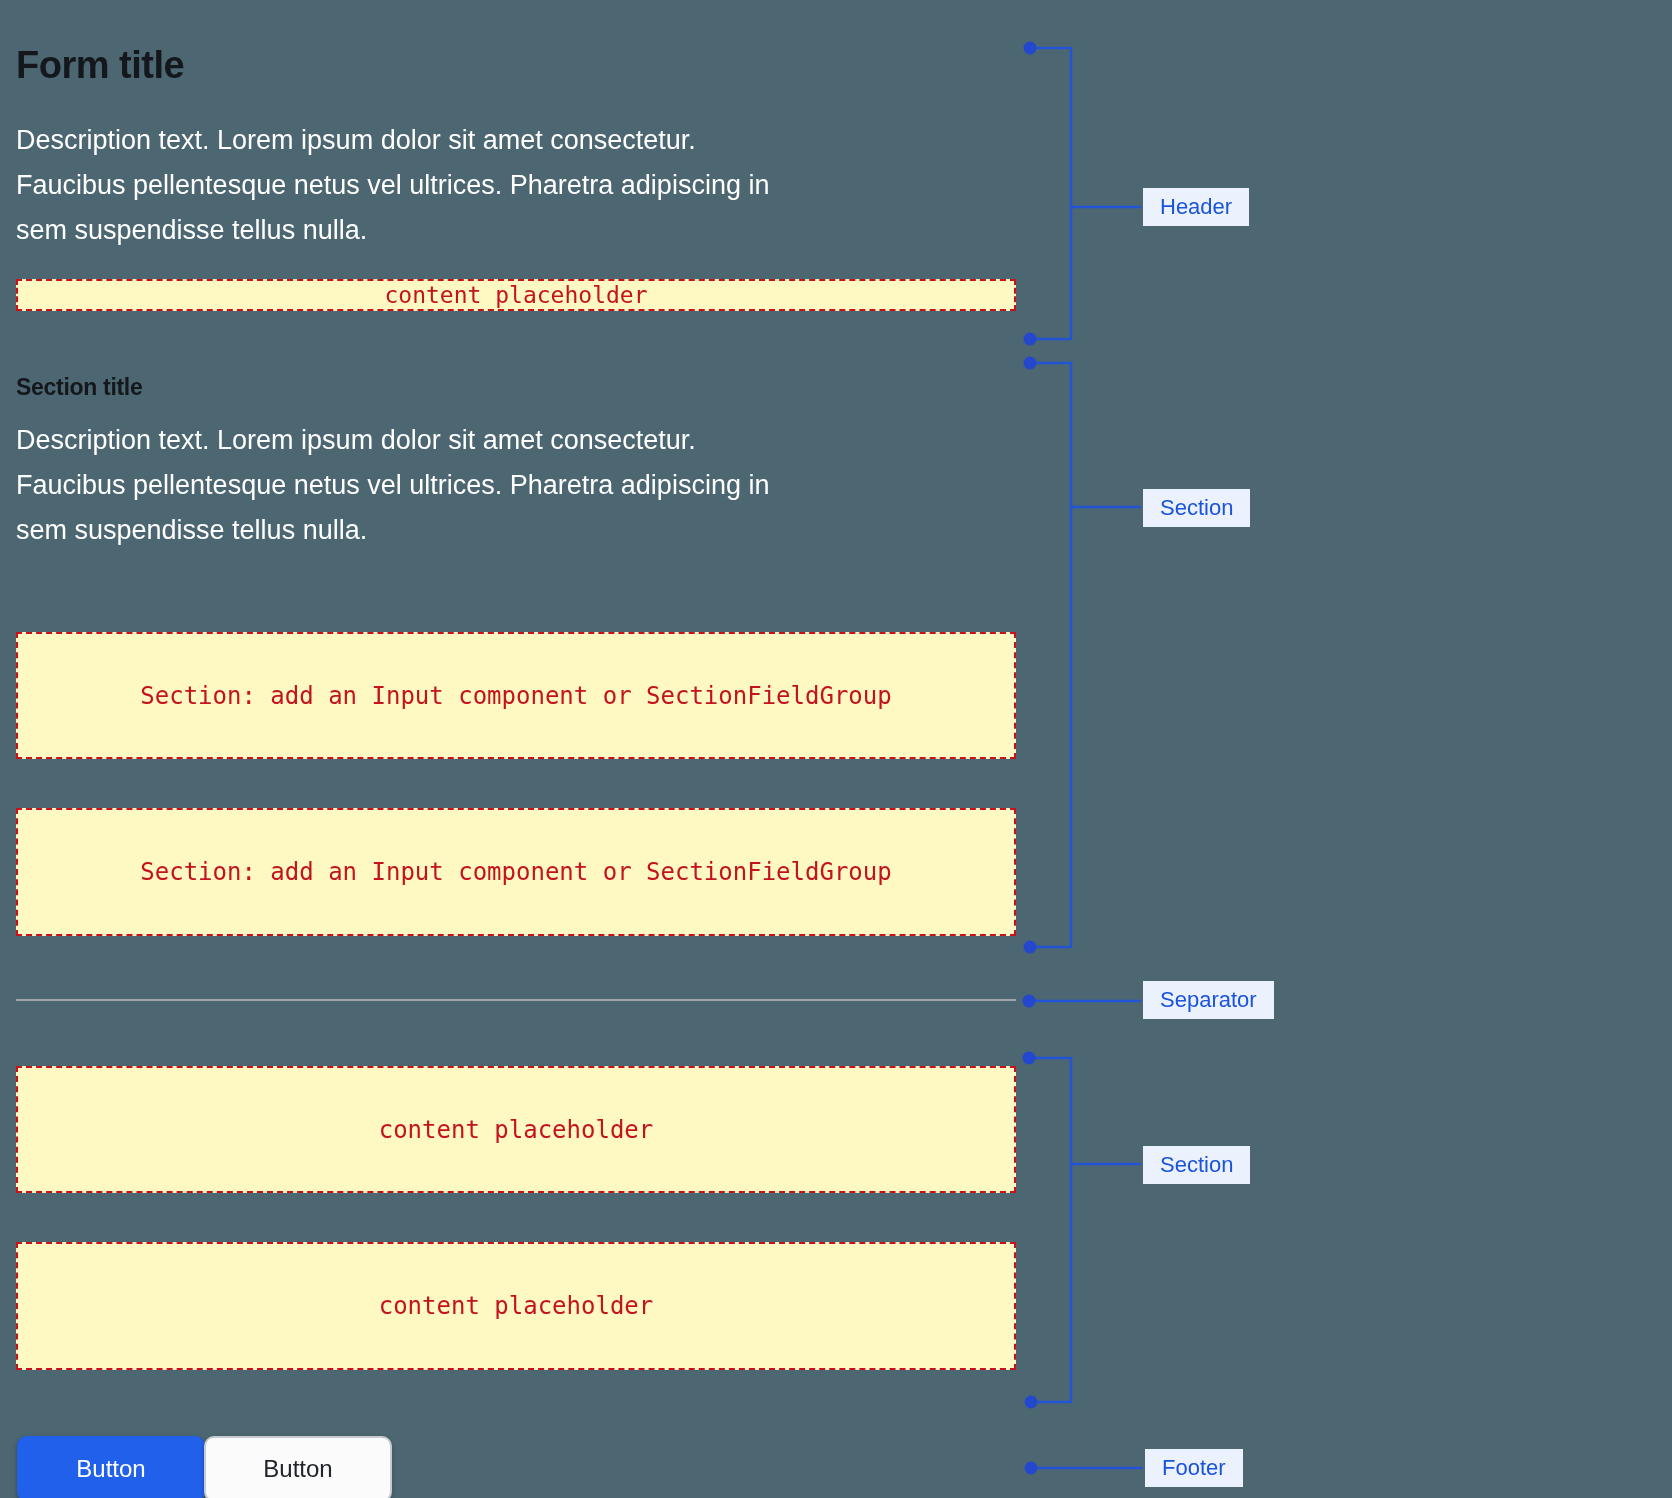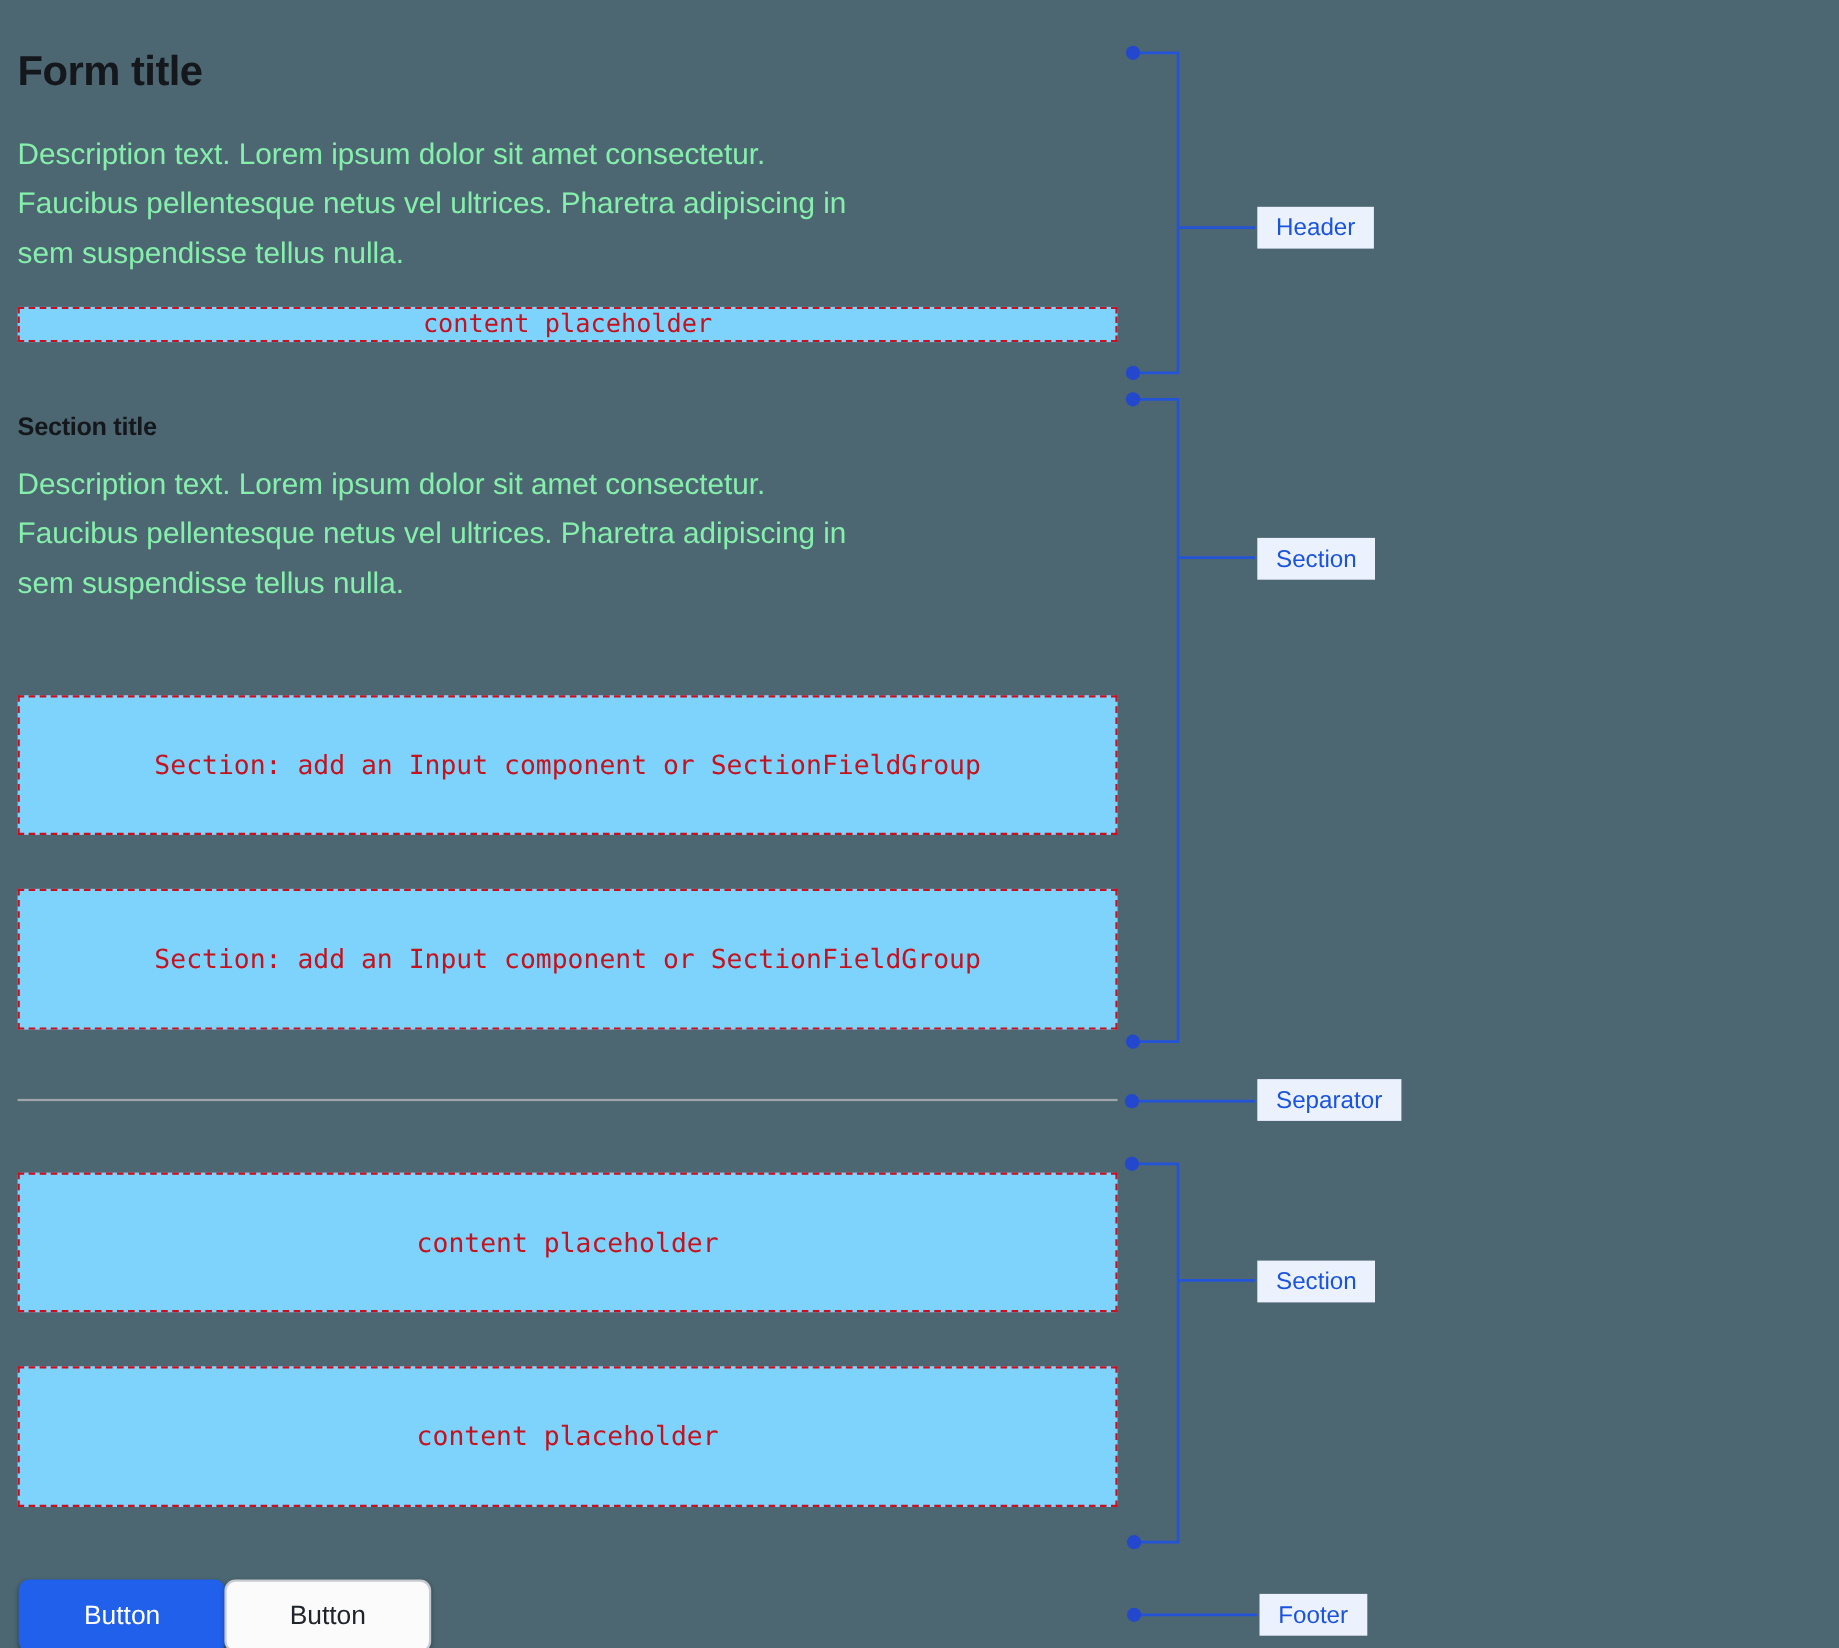--- a/index.html
+++ b/index.html
@@ -21,28 +21,28 @@
     font-size:38px;font-weight:700;color:#14171C;
     letter-spacing:-0.5px;
   }
   .section-title{
     position:absolute;left:16px;top:350px;
     font-size:23px;font-weight:700;color:#14171C;
     letter-spacing:-0.3px;
   }
   .descr{
     position:absolute;left:16px;width:960px;
-    font-size:27px;line-height:45px;color:#86efac;
+    font-size:27px;line-height:45px;color:#ffffff;
   }
   .descr-1{top:94px;}
   .descr-2{top:394px;}
   .ph{
     position:absolute;left:16px;width:1000px;
     box-sizing:border-box;
-    background:#7dd3fc;
+    background:#fef9c3;
     border:2px dashed #C8101F;
     display:flex;align-items:center;justify-content:center;
     font-family:"DejaVu Sans Mono", monospace;
     color:#C5121F;
   }
   .ph-strip{top:255px;height:32px;font-size:23px;}
   .ph-big{height:127px;font-size:24px;}
   .ph-s1a{top:608px;}
   .ph-s1b{top:784px;height:128px;}
   .ph-s2a{top:1042px;}

